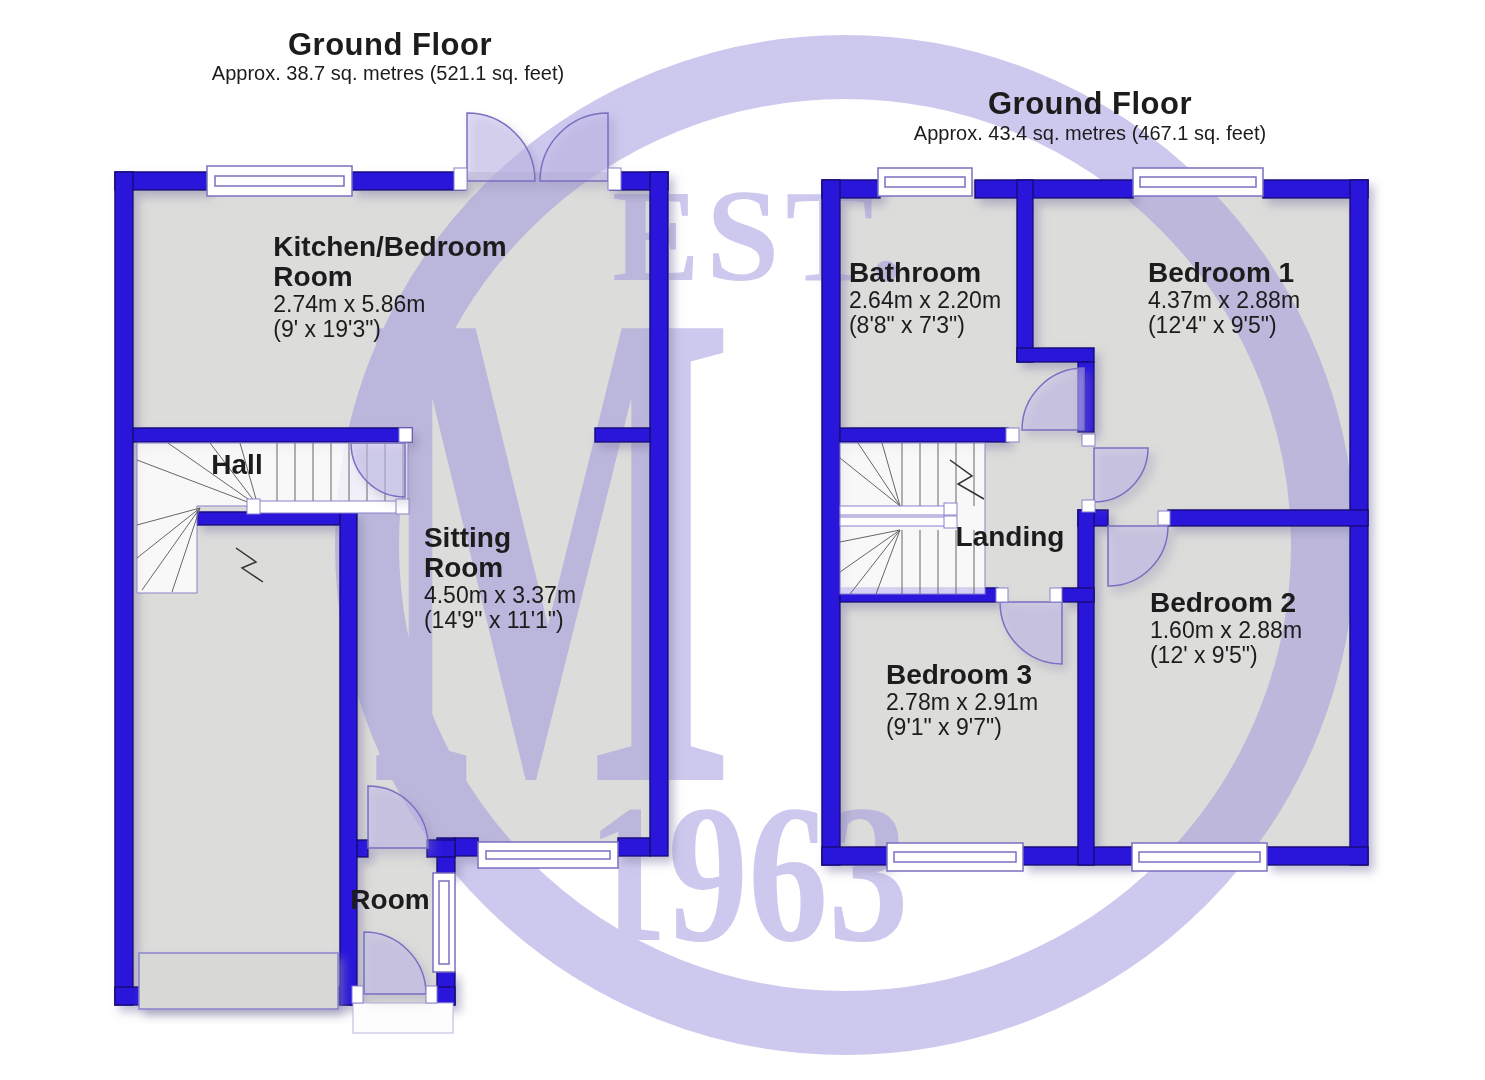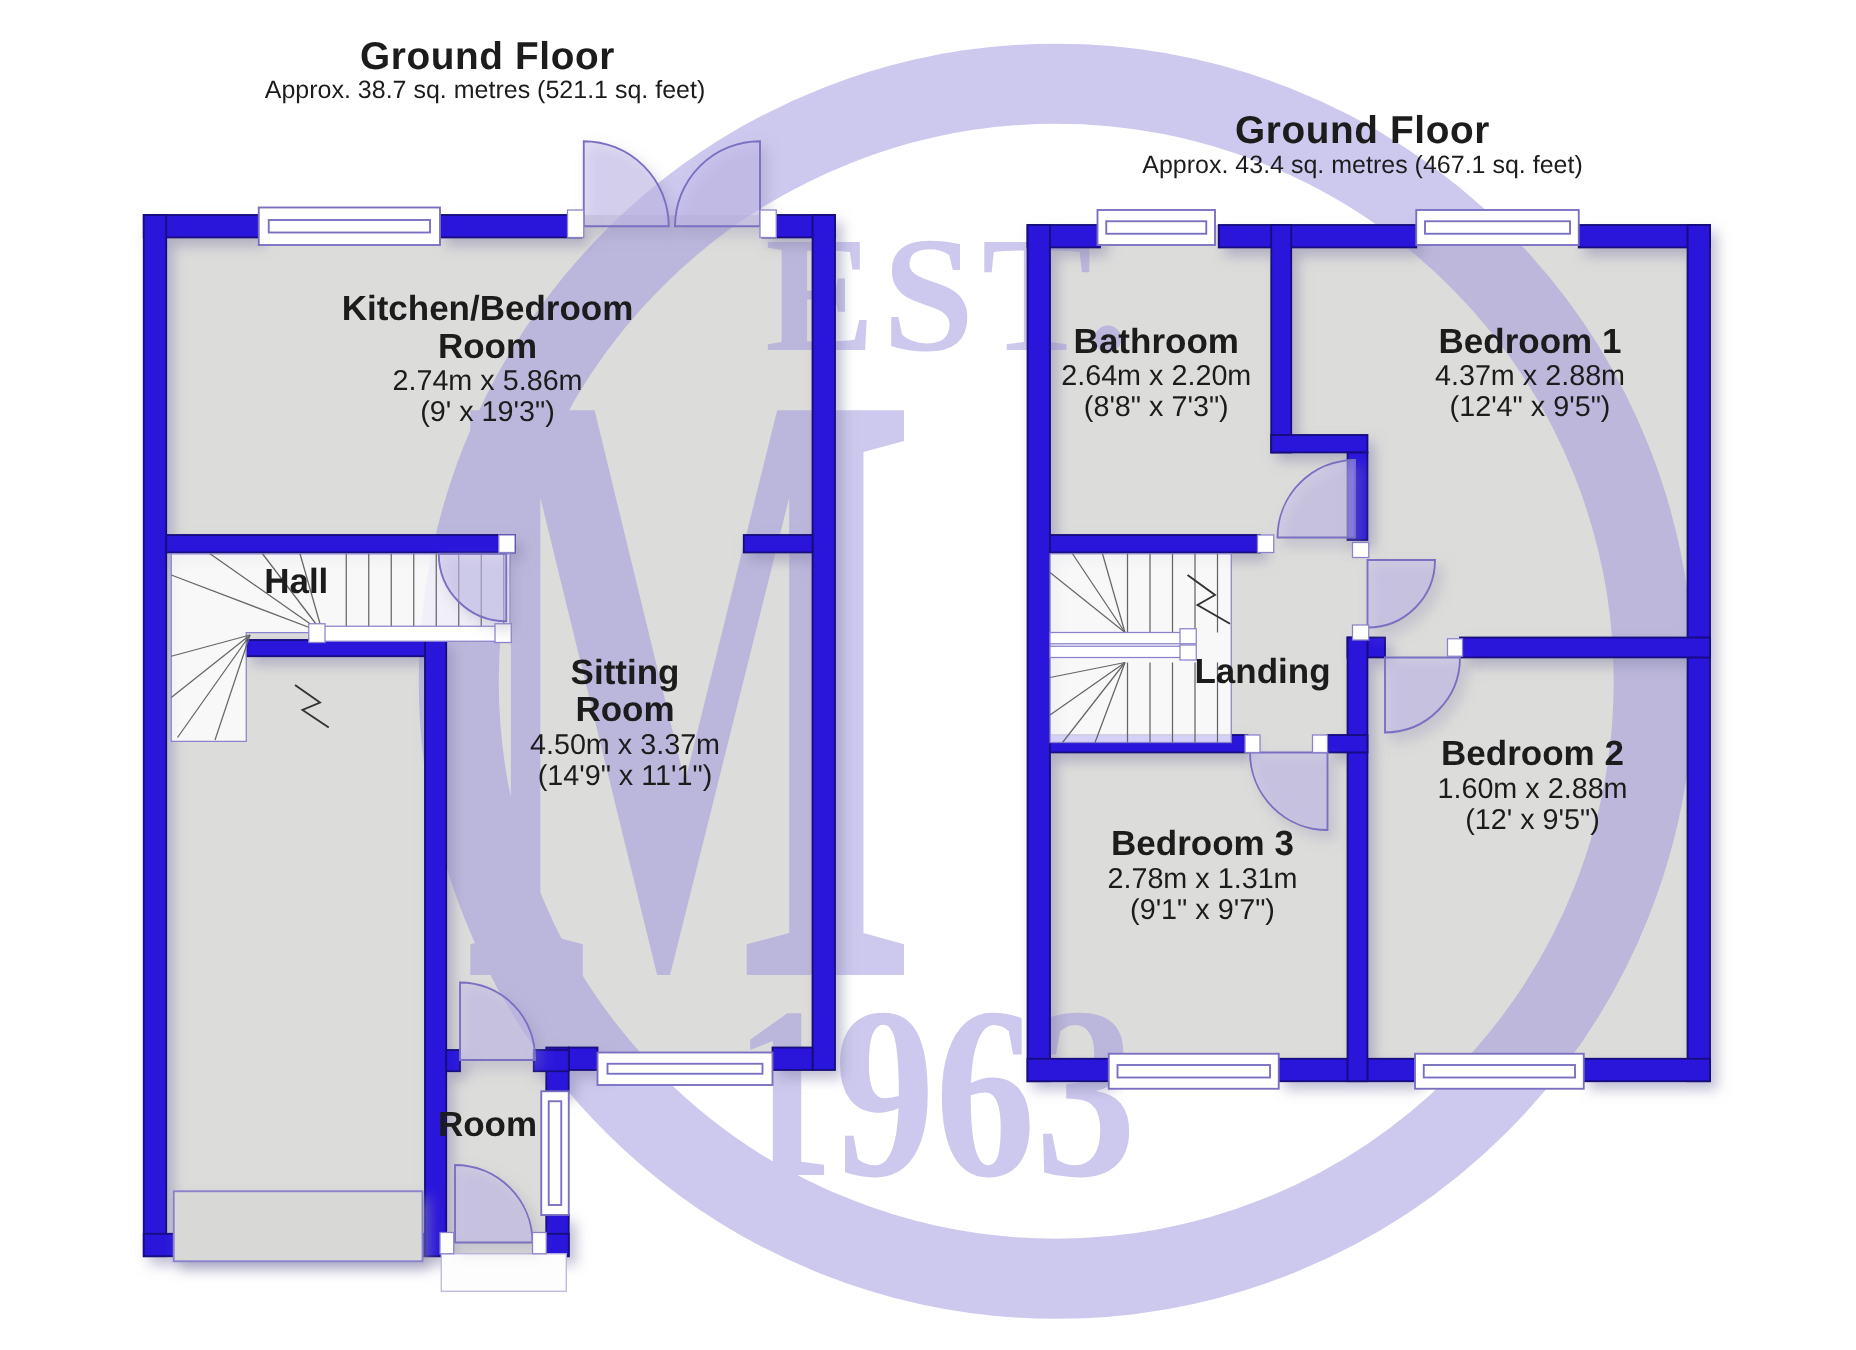--- a/index.html
+++ b/index.html
@@ -1,19 +1,19 @@
 <!DOCTYPE html>
 <html><head>
 <meta charset="utf-8">
 <style>
   html,body{margin:0;padding:0;background:#ffffff}
   .stage{position:relative;width:1485px;height:1080px;background:#ffffff;
          font-family:"Liberation Sans",sans-serif;color:#1c1c1c;overflow:hidden}
   .stage svg{position:absolute;left:0;top:0}
-  .lbl{position:absolute;transform:translate(-50%,-50%);text-align:center;white-space:nowrap}
+  .lbl{position:absolute;transform:translate(-50%,-50%);white-space:nowrap}
   .floor-title{font-size:31px;font-weight:bold;letter-spacing:.5px}
   .floor-sub{font-size:20px}
   .room-name{font-size:28px;font-weight:bold;line-height:30px}
   .room-dims{font-size:23px;line-height:25px}
   .total{font-size:29px}
 </style>
 </head>
 <body>
 
 <div class="stage">
@@ -242,17 +242,17 @@
   </div>
 
   <div class="lbl" style="left:1226px;top:628px">
     <div class="room-name">Bedroom 2</div>
     <div class="room-dims">1.60m x 2.88m</div>
     <div class="room-dims">(12' x 9'5")</div>
   </div>
 
   <div class="lbl" style="left:962px;top:700px">
     <div class="room-name">Bedroom 3</div>
-    <div class="room-dims">2.78m x 1.31m</div>
+    <div class="room-dims">2.78m x 2.91m</div>
     <div class="room-dims">(9'1" x 9'7")</div>
   </div>
 
 </div>
 
 </body></html>

